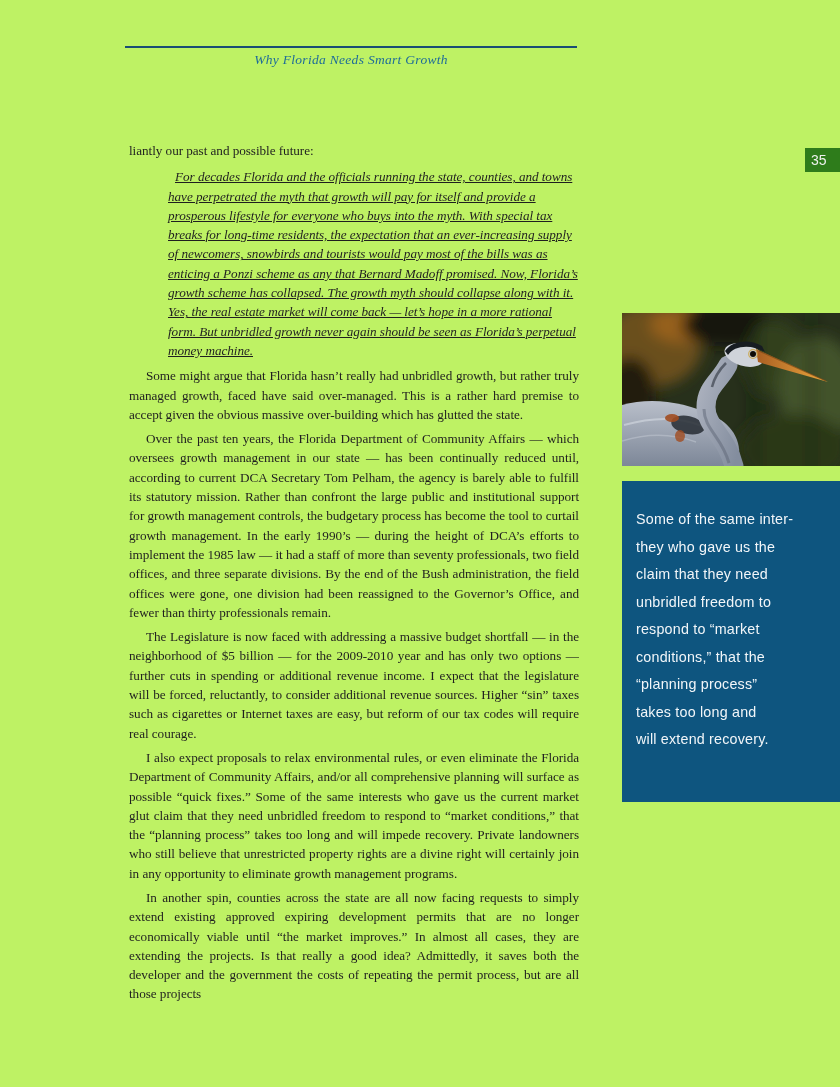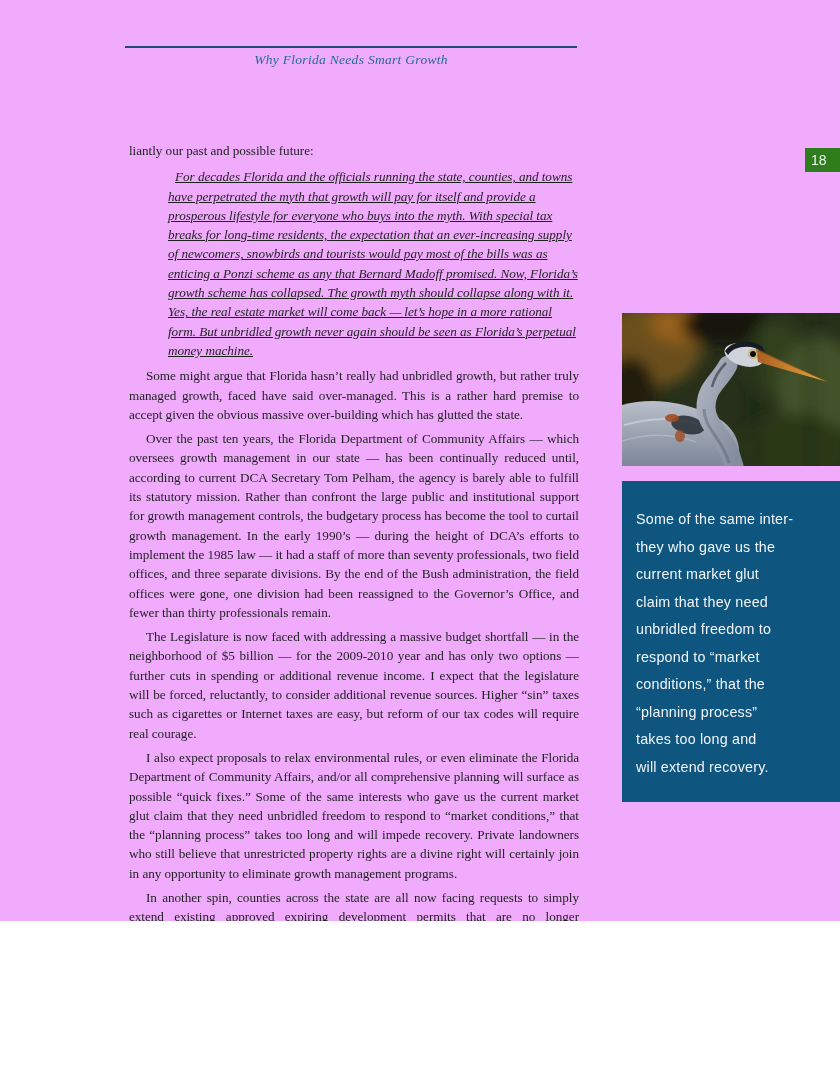--- a/index.html
+++ b/index.html
@@ -1,20 +1,20 @@
 <!DOCTYPE html>
 <html><head>
 <meta charset="utf-8">
 <style>
   html, body { margin: 0; padding: 0; background: #ffffff; }
   .page {
     position: relative;
     width: 840px;
-    height: 921px;
-    background: #f0abfc;
+    height: 1087px;
+    background: #bef264;
     overflow: hidden;
     font-family: "Liberation Serif", serif;
   }
 
   
   .header-rule {
     position: absolute;
     left: 125px; top: 46px;
     width: 452px; height: 2px;
   }
@@ -88,21 +88,21 @@
   }
 </style>
 </head>
 <body>
 
 <div class="page">
 
   <div class="header-rule" style="background: rgb(26, 77, 116);"></div>
   <div class="header-title" style="color: rgb(30, 107, 154);">Why Florida Needs Smart Growth</div>
 
-  <div class="page-num" style="background: rgb(46, 124, 27);">18</div>
+  <div class="page-num" style="background: rgb(46, 124, 27);">35</div>
 
   <div class="text-col" style="color: rgb(31, 31, 31);">
     <div class="cont-line">liantly our past and possible future:</div>
     <div class="block-quote">For decades Florida and the officials running the state, counties, and towns have perpetrated the myth that growth will pay for itself and provide a prosperous lifestyle for everyone who buys into the myth.  With special tax breaks for long-time residents, the expectation that an ever-increasing supply of newcomers, snowbirds and tourists would pay most of the bills was as enticing a Ponzi scheme as any that Bernard Madoff promised.  Now, Florida’s growth scheme has collapsed.  The growth myth should collapse along with it.  Yes, the real estate market will come back — let’s hope in a more rational form.  But unbridled growth never again should be seen as Florida’s perpetual money machine.</div>
     <div class="paras">
         <p>Some might argue that Florida hasn’t really had unbridled growth, but rather truly managed growth, faced have said over-managed.  This is a rather hard premise to accept given the obvious massive over-building which has glutted the state.</p>
         <p>Over the past ten years, the Florida Department of Community Affairs — which oversees growth management in our state — has been continually reduced until, according to current DCA Secretary Tom Pelham, the agency is barely able to fulfill its statutory mission. Rather than confront the large public and institutional support for growth management controls, the budgetary process has become the tool to curtail growth management.  In the early 1990’s — during the height of DCA’s efforts to implement the 1985 law — it had a staff of more than seventy professionals, two field offices, and three separate divisions.  By the end of the Bush administration, the field offices were gone, one division had been reassigned to the Governor’s Office, and fewer than thirty professionals remain.</p>
         <p>The Legislature is now faced with addressing a massive budget shortfall — in the neighborhood of $5 billion — for the 2009-2010 year and has only two options — further cuts in spending or additional revenue income.  I expect that the legislature will be forced, reluctantly, to consider additional revenue sources. Higher “sin” taxes such as cigarettes or Internet taxes are easy, but reform of our tax codes will require real courage.</p>
         <p>I also expect proposals to relax environmental rules, or even eliminate the Florida Department of Community Affairs, and/or all comprehensive planning will surface as possible “quick fixes.”  Some of the same interests who gave us the current market glut claim that they need unbridled freedom to respond to “market conditions,” that the “planning process” takes too long and will impede recovery.  Private landowners who still believe that unrestricted property rights are a divine right will certainly join in any opportunity to eliminate growth management programs.</p>
         <p>In another spin, counties across the state are all now facing requests to simply extend existing approved expiring development permits that are no longer economically viable until “the market improves.”  In almost all cases, they are extending the projects.  Is that really a good idea? Admittedly, it saves both the developer and the government the costs of repeating the permit process, but are all those projects</p>
@@ -157,21 +157,20 @@
         <circle cx="131" cy="41" r="4.3" fill="none" stroke="#caa13c" stroke-width="1.2" opacity="0.8"></circle>
         <circle cx="131" cy="41" r="3" fill="#0e0b06"></circle>
       </g>
     </svg>
   </div>
 
   <div class="pull-quote" style="background: rgb(14, 85, 127);">
     <div class="pull-quote-text" style="color: rgb(242, 246, 249);">
         <div>Some of the same inter-</div>
         <div>they who gave us the</div>
-        <div>current market glut</div>
         <div>claim that they need</div>
         <div>unbridled freedom to</div>
         <div>respond to “market</div>
         <div>conditions,” that the</div>
         <div>“planning process”</div>
         <div>takes too long and</div>
         <div>will extend recovery.</div>
       </div>
   </div>
 

